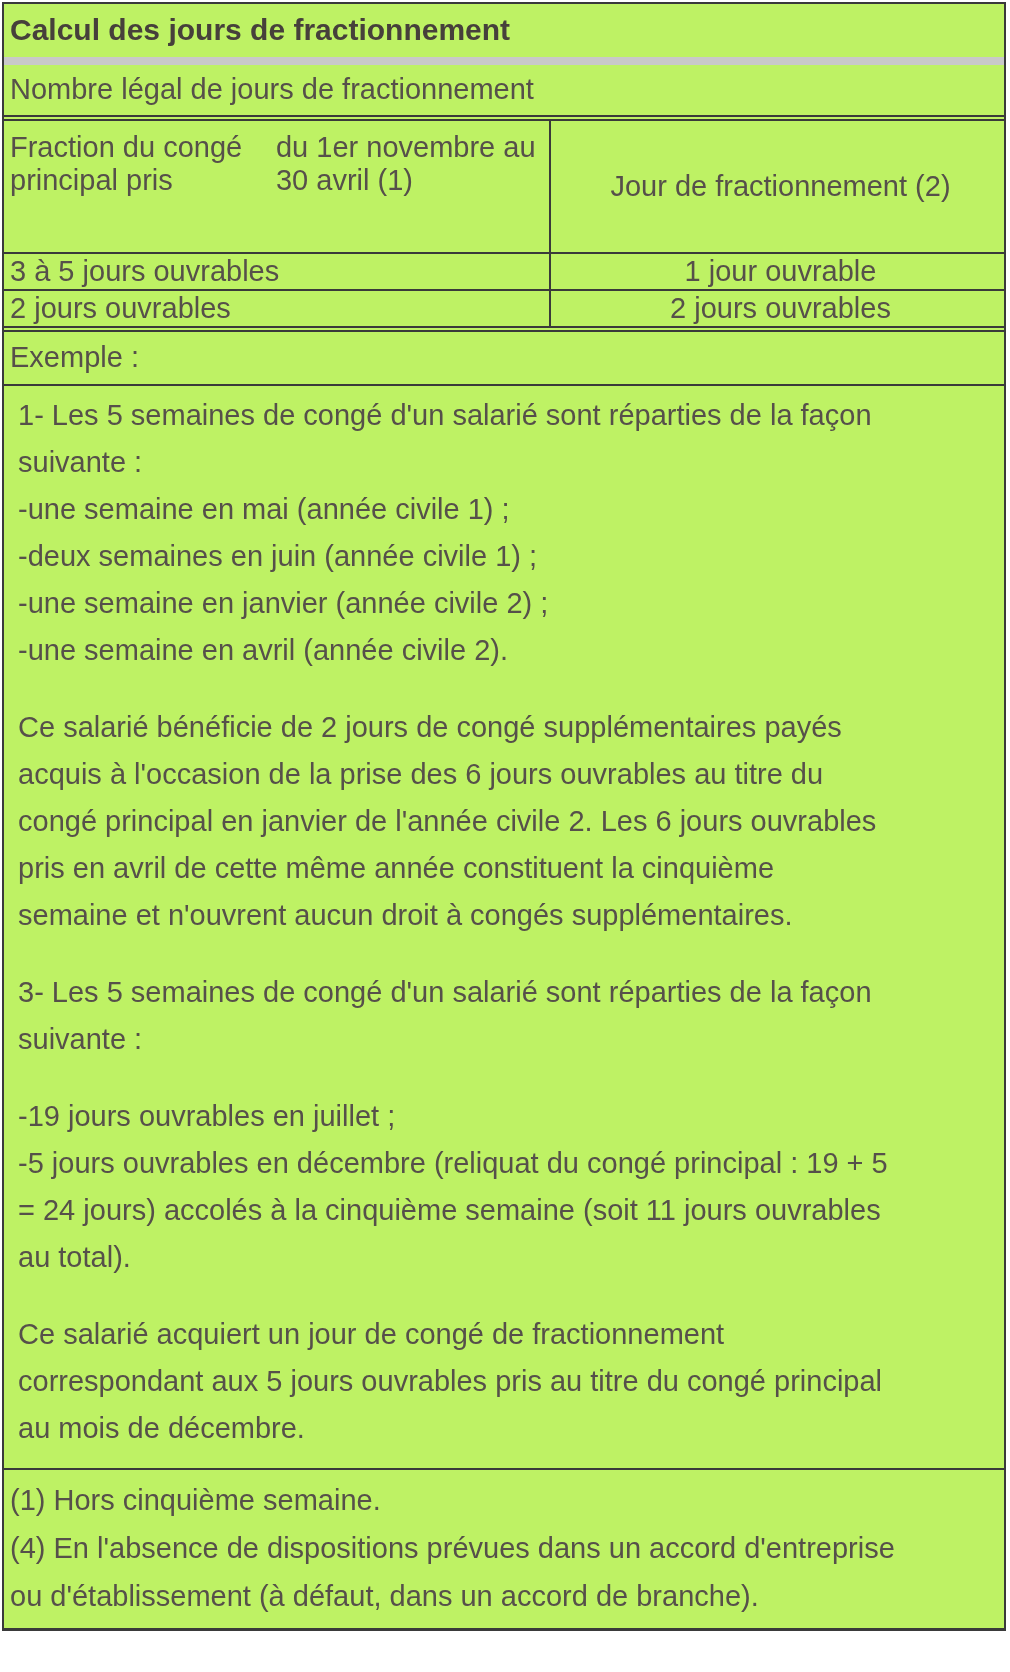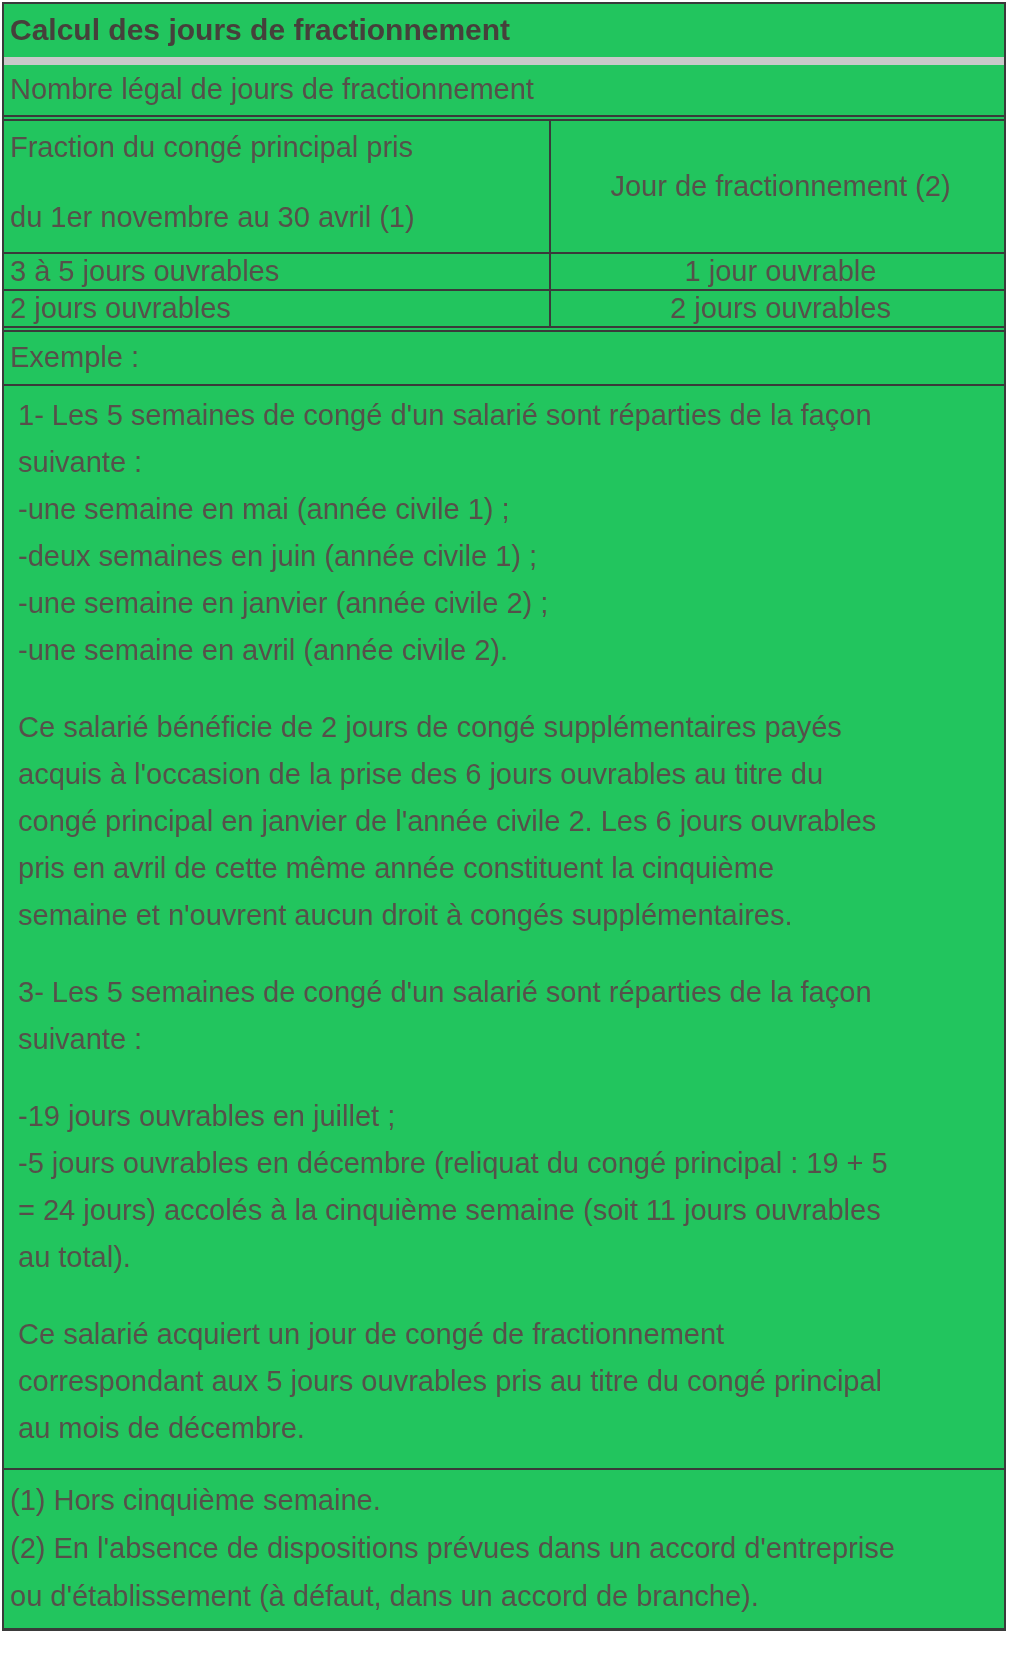--- a/index.html
+++ b/index.html
@@ -13,21 +13,21 @@
     font-family: "Liberation Sans", sans-serif;
     color: #56504a;
     font-size: 29px;
     min-height: 1672px;
   }
   .doc-table {
     width: 1004px;
     margin: 2px 0 0 2px;
     border: 2px solid #3a3a3a;
     border-bottom-width: 3px;
-    background: #22c55e;
+    background: #bef264;
   }
   .title-row {
     font-size: 30px;
     font-weight: bold;
     color: #46403b;
     padding: 9px 6px 10px 6px;
   }
   .gray-bar {
     height: 8px;
     background: #c9c9c9;
@@ -45,21 +45,21 @@
   }
   .twocol { display: flex; width: 100%; }
   .col-left {
     width: 54.7%;
     border-right: 2px solid #3a3a3a;
   }
   .col-right { flex: 1; justify-content: center; }
   .header-row { height: 131px; }
   .header-left {
     display: flex;
-    flex-direction: column;
+    flex-direction: row;
     justify-content: space-between;
     padding: 10px 6px 18px 6px;
   }
   .header-right {
     display: flex;
     align-items: center;
     padding-left: 6px;
   }
   .map-row { height: 35px; }
   .map-cell {
@@ -147,16 +147,16 @@
 = 24 jours) accolés à la cinquième semaine (soit 11 jours ouvrables
 au total).</p>
     <p class="para">Ce salarié acquiert un jour de congé de fractionnement
 correspondant aux 5 jours ouvrables pris au titre du congé principal
 au mois de décembre.</p>
   </div>
 
   <div class="sep"></div>
 
   <div class="footnotes-row">(1) Hors cinquième semaine.
-(2) En l'absence de dispositions prévues dans un accord d'entreprise
+(4) En l'absence de dispositions prévues dans un accord d'entreprise
 ou d'établissement (à défaut, dans un accord de branche).</div>
 
 </div>
 
 </body></html>

